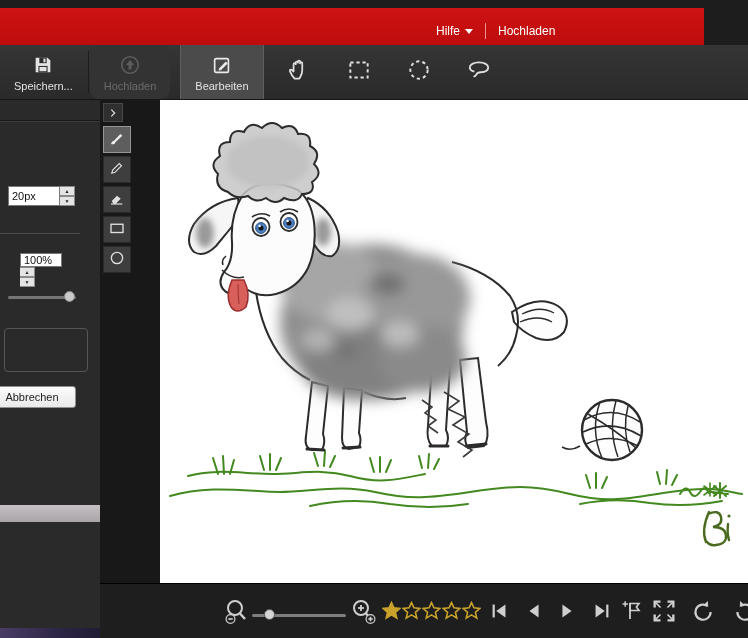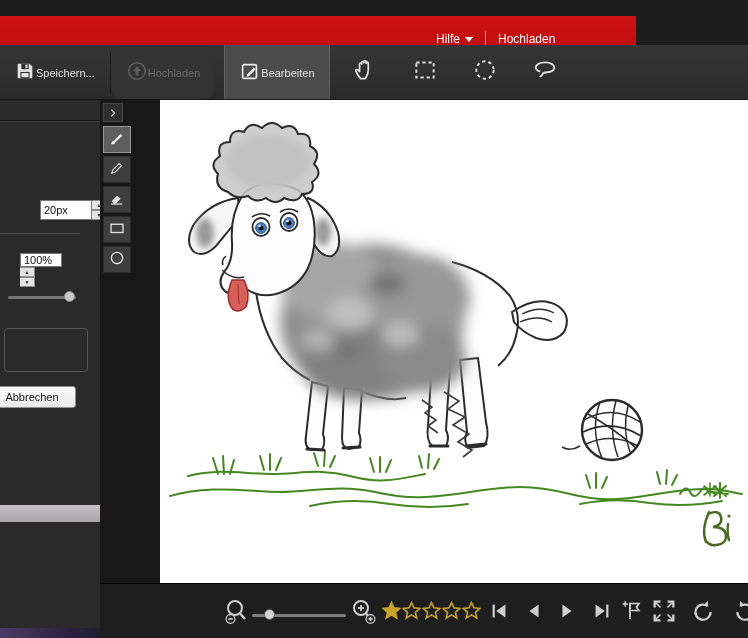--- a/index.html
+++ b/index.html
@@ -6,60 +6,60 @@
   html,body { width:748px; height:638px; overflow:hidden; }
   body {
     font-family:"Liberation Sans", sans-serif;
     background:#1d1d1d;
     position:relative;
     color:#e0e0e0;
   }
 
   
   .titlebar {
-    position:absolute; left:0; top:16px; width:636px; height:45px;
+    position:absolute; left:0; top:8px; width:704px; height:45px;
     background:linear-gradient(#cf1212,#b90b0b);
   }
   .titlebar-menu {
     position:absolute; left:436px; top:0; height:45px;
     display:flex; align-items:center; gap:8px;
   }
   .menu-item { color:#fff; font-size:12px; cursor:default; display:flex; align-items:center; gap:5px; }
   .menu-caret { width:0; height:0; border-left:4px solid transparent; border-right:4px solid transparent; border-top:5px solid #fff; margin-top:2px; }
   .menu-sep { width:1px; height:16px; background:rgba(255,255,255,.55); margin:0 4px; }
 
   
   .toolbar {
     position:absolute; left:0; top:45px; width:748px; height:55px;
     background:linear-gradient(#353535,#2a2a2a);
     display:flex; align-items:stretch;
     border-bottom:1px solid #161616;
   }
   .tbtn {
-    min-width:78px; display:flex; align-items:center;
+    min-width:78px; display:flex; flex-direction:column; align-items:center;
     justify-content:center; padding:4px 14px 3px; cursor:pointer;
   }
   .tbtn-label { font-size:11px; color:#e3e3e3; white-space:nowrap; }
   .tbtn.disabled { background:#333;border-radius:9px; }
   .tbtn.disabled .tbtn-label { color:#6b6b6b; }
   .tbtn.active { background:#4b4b4b; border-left:1px solid #5f5f5f; border-right:1px solid #5f5f5f;margin-left:10px; }
   .tb-vsep { width:1px; background:#1e1e1e; margin:6px 1px; }
   .tool-only {
     width:42px; display:flex; align-items:center; justify-content:center; cursor:pointer;
   }
 
   
   .leftpanel {
     position:absolute; left:0; top:100px; width:100px; height:528px;
     background:#2a2a2a; overflow:hidden;
   }
   .panel-ridge { position:absolute; left:0; top:20px; width:100px; height:2px;
     background:#161616; border-bottom:1px solid #3c3c3c; }
   .spin-row { position:absolute; display:flex; height:20px; }
-  .spin-row.r1 { left:8px; top:100px;margin-left:32px; }
+  .spin-row.r1 { left:8px; top:86px; }
   .spin-row.r2 { left:20px; top:153px;flex-direction:column; }
   .spin-input {
     width:52px; height:20px; background:#fff; color:#111; border:1px solid #777;
     font-size:11px; font-family:"Liberation Sans",sans-serif; padding:0 3px;
   }
   .spin-row.r2 .spin-input { width:42px; }
   .spin-buttons { width:15px; display:flex; flex-direction:column; }
   .spin-btn {
     flex:1; background:#e4e4e4; border:1px solid #8a8a8a; border-left:none;
     font-size:5px; line-height:8px; color:#222; text-align:center; cursor:pointer;

